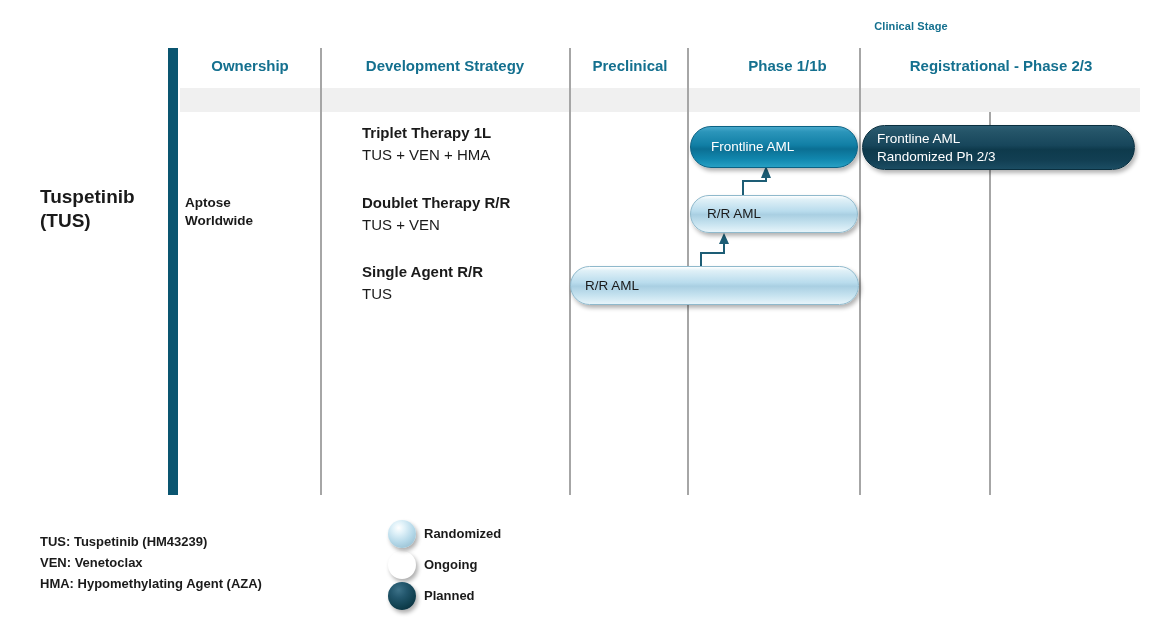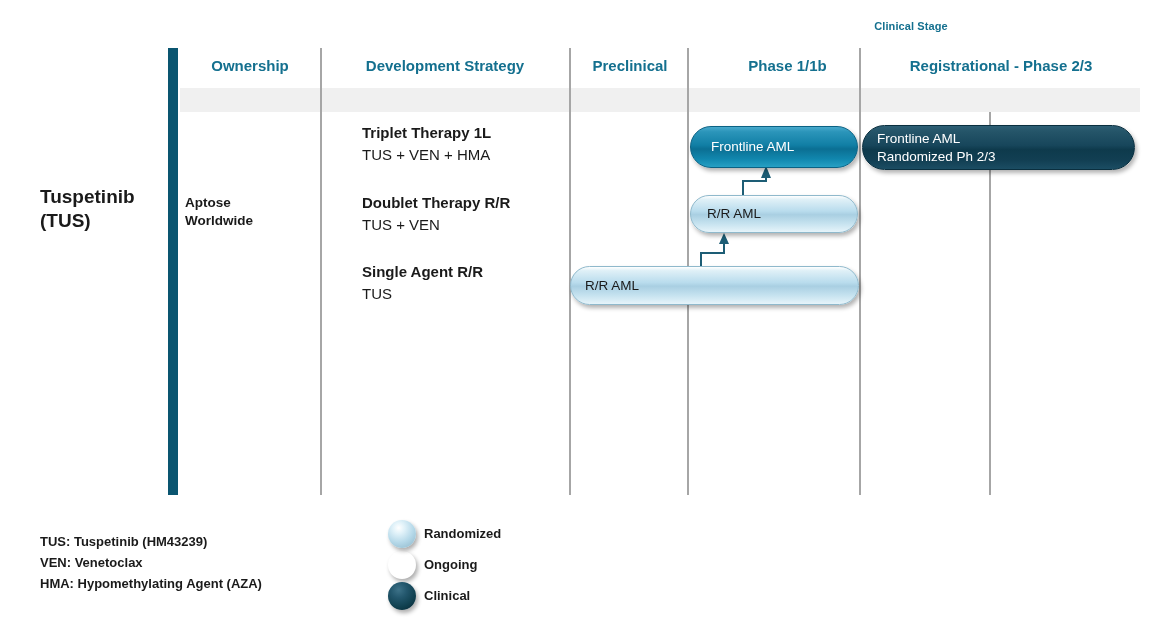--- a/index.html
+++ b/index.html
@@ -281,15 +281,15 @@
     <span>HMA: Hypomethylating Agent (AZA)</span>
   </div>
 
   <div class="legend-ball ball-completed" style="left:388px; top:520px;"></div>
   <div class="legend-label" style="left:424px; top:527px;">Randomized</div>
 
   <div class="legend-ball ball-ongoing" style="left:388px; top:551px;"></div>
   <div class="legend-label" style="left:424px; top:558px;">Ongoing</div>
 
   <div class="legend-ball ball-planned" style="left:388px; top:582px;"></div>
-  <div class="legend-label" style="left:424px; top:589px;">Clinical</div>
+  <div class="legend-label" style="left:424px; top:589px;">Planned</div>
 
 </div>
 
 </body></html>

